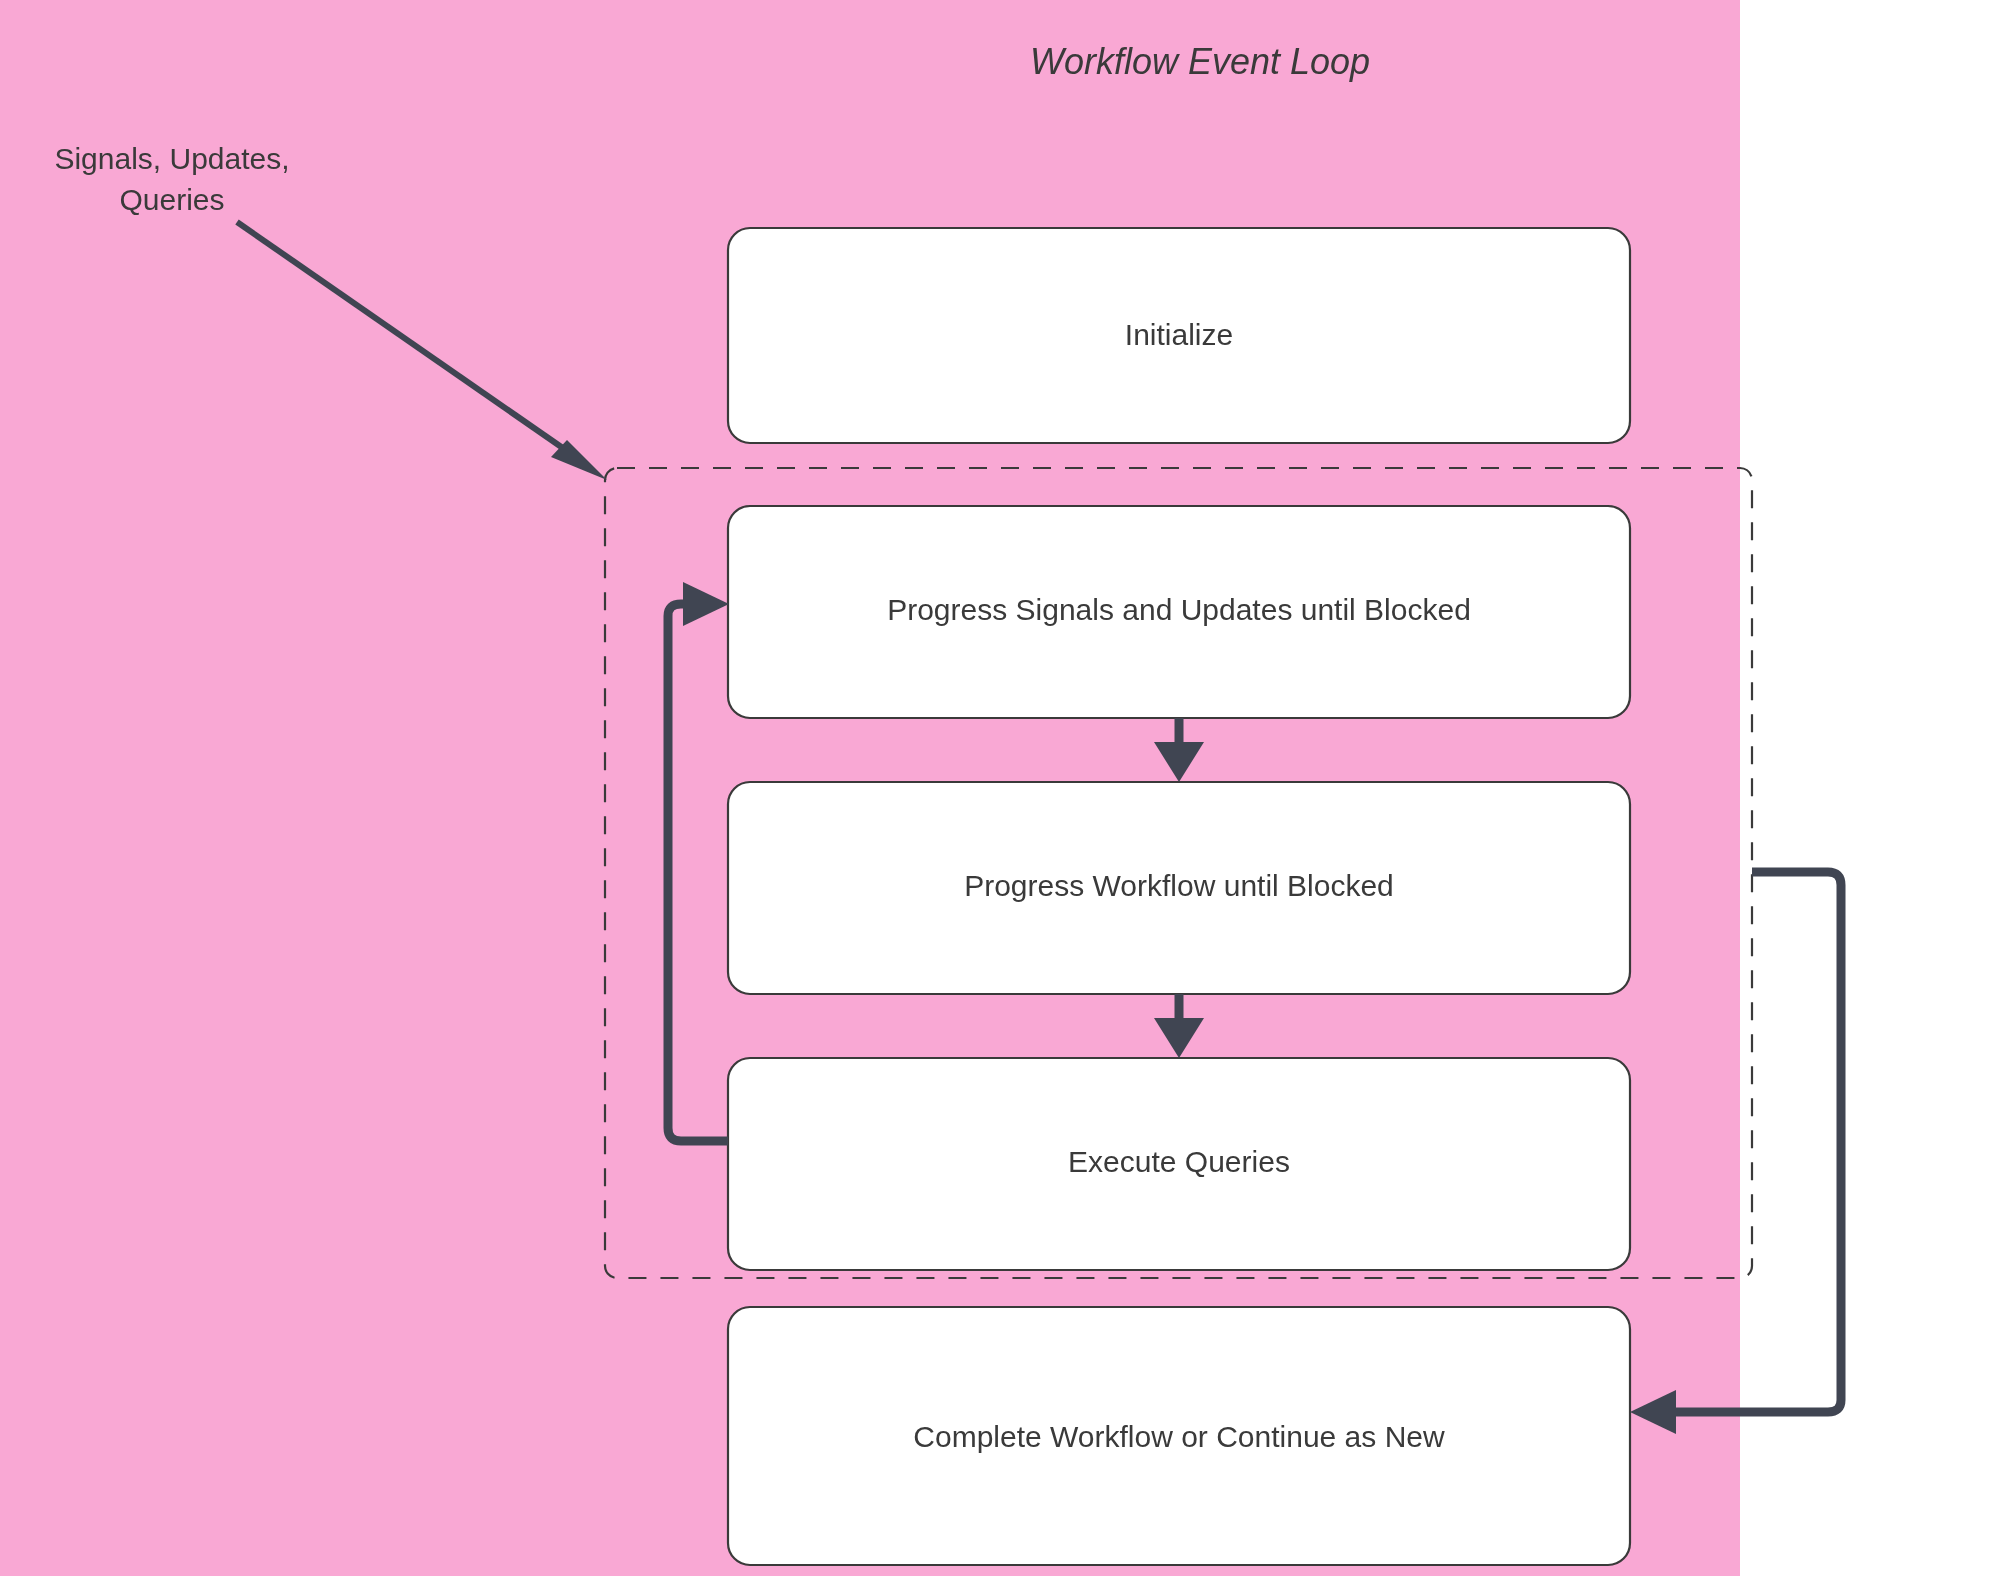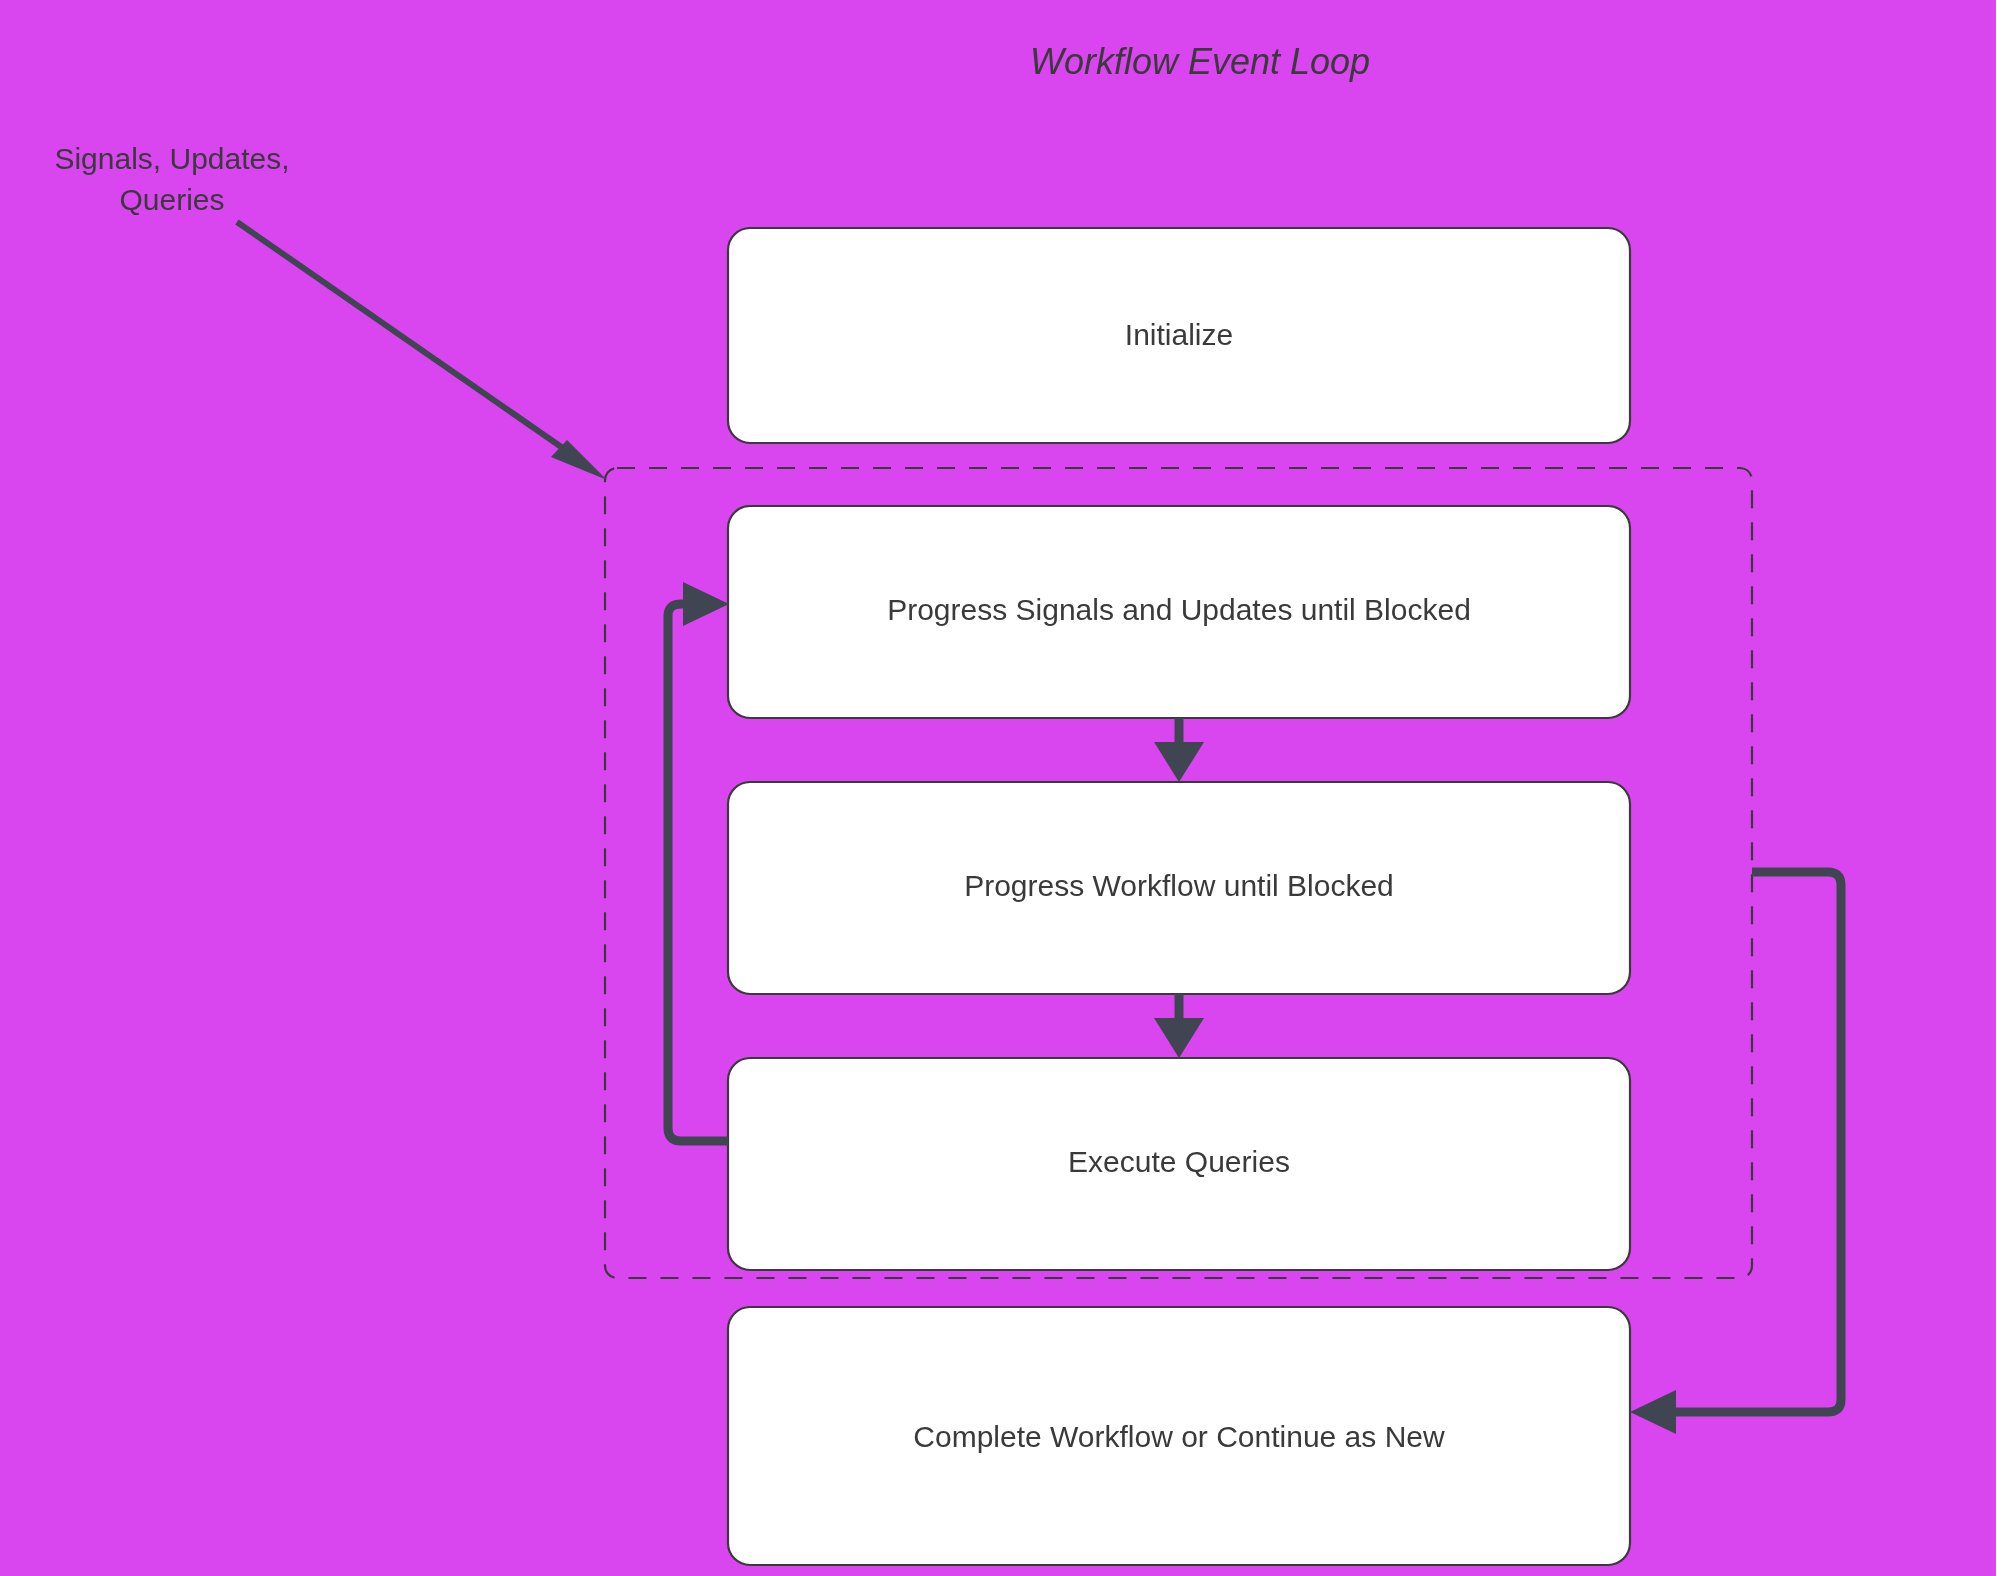--- a/index.html
+++ b/index.html
@@ -8,23 +8,23 @@
     background: #ffffff;
   }
   body {
     width: 2006px;
     height: 1576px;
     font-family: "Liberation Sans", sans-serif;
     overflow: hidden;
   }
   #canvas {
     position: relative;
-    width: 1996px;
+    width: 1740px;
     height: 1576px;
-    background: #d946ef;
+    background: #f9a8d4;
     text-align: right;
   }
   svg.layer {
     position: absolute;
     top: 0;
     left: 0;
     width: 2006px;
     height: 1576px;
   }
   .node-label {

